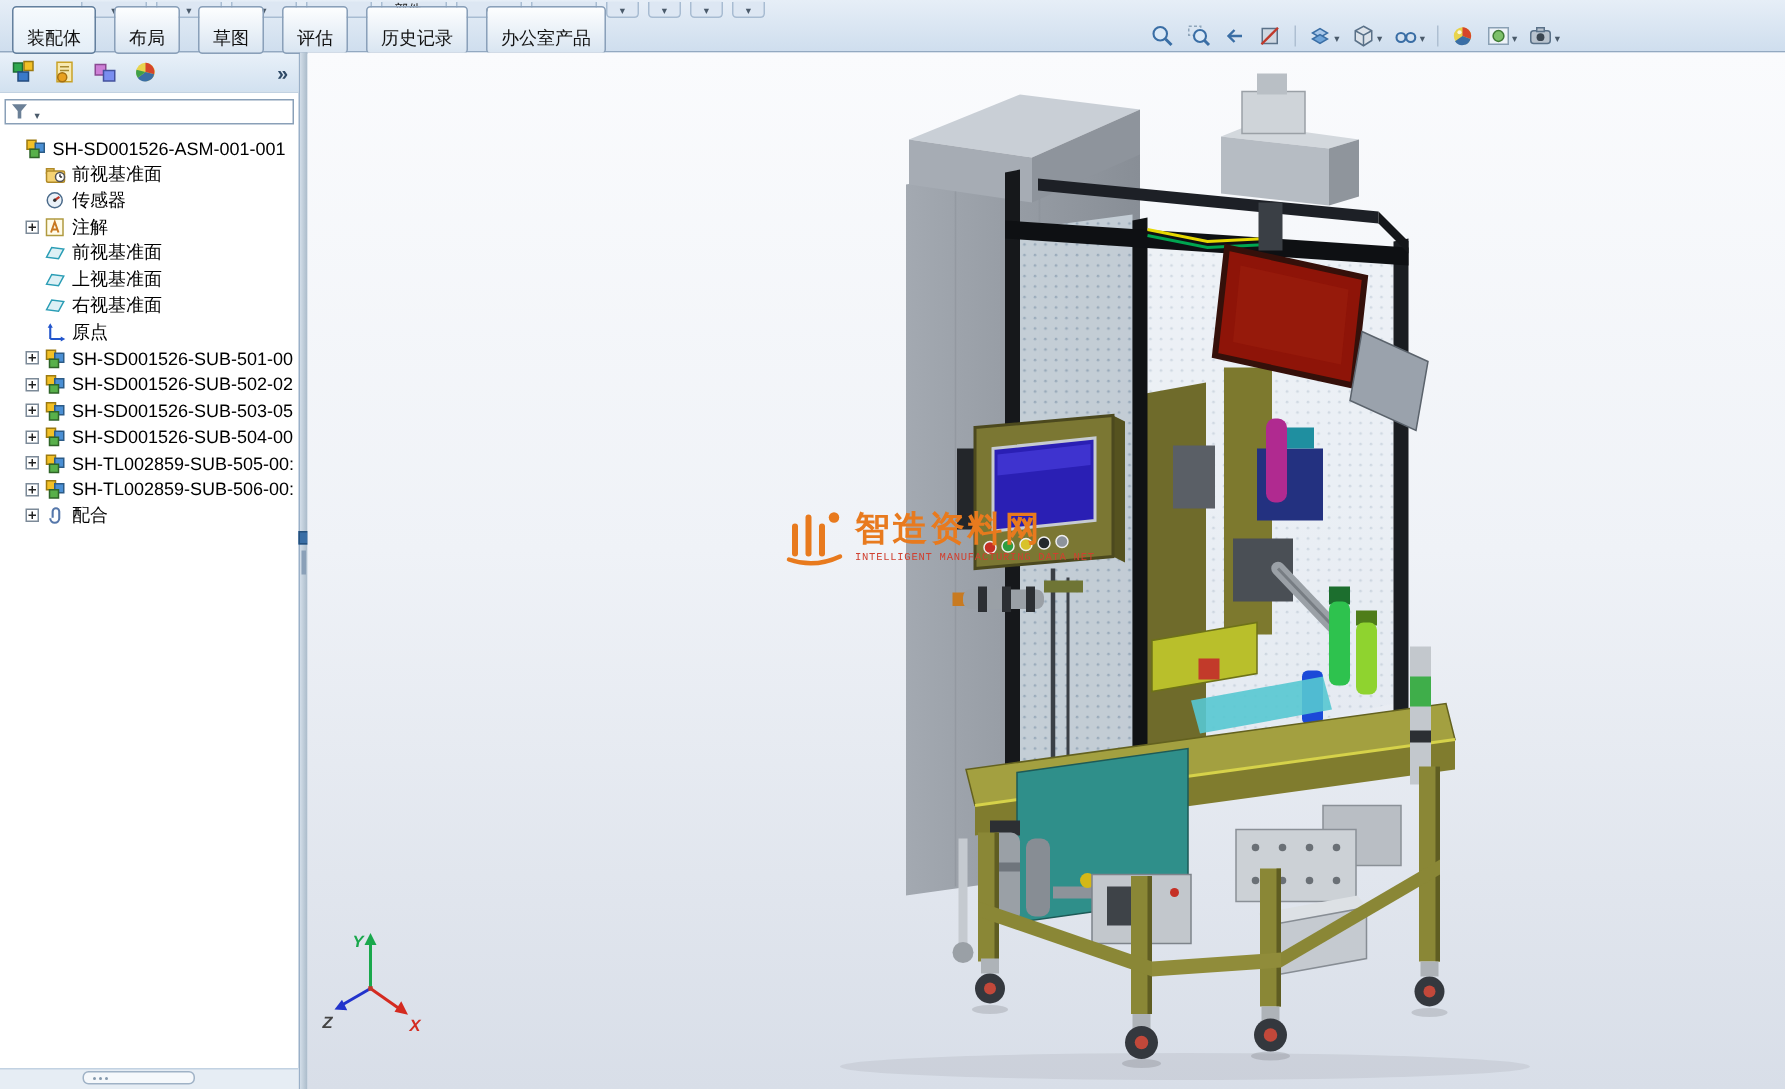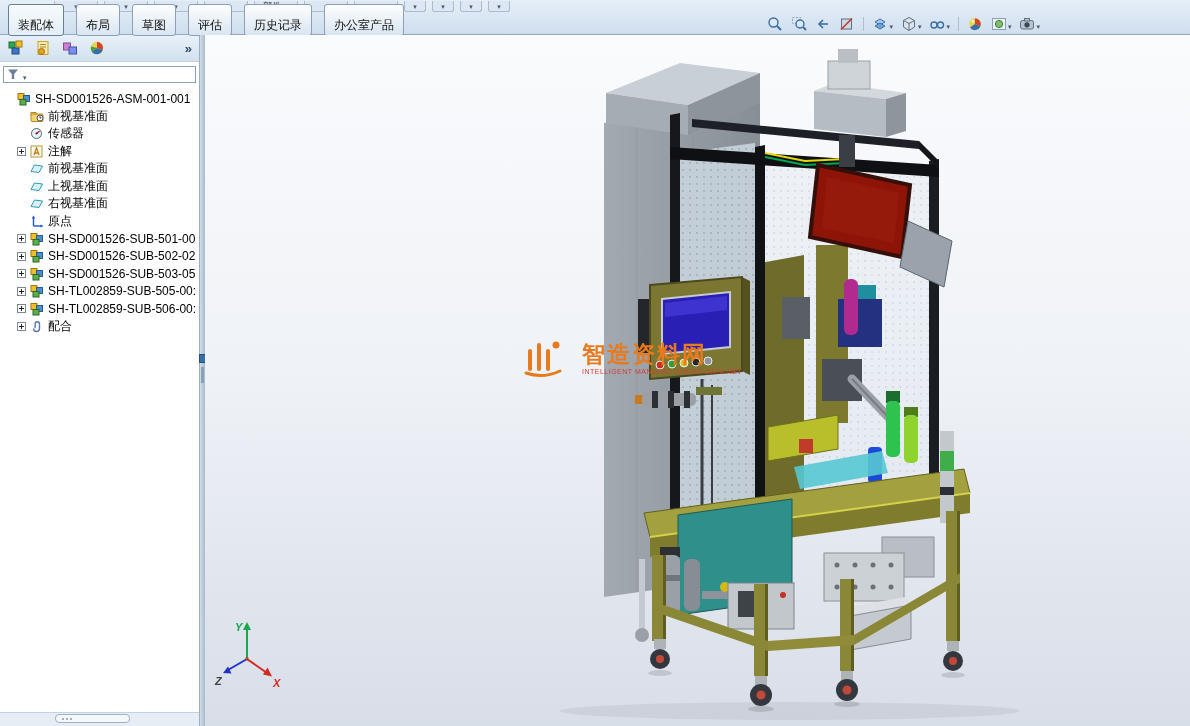--- a/index.html
+++ b/index.html
@@ -43,21 +43,21 @@
   .grip-dot{width:2px;height:2px;background:#8699ad;border-radius:50%;}
 
   
   .splitter{width:5px;background:linear-gradient(90deg,#d3dee9,#a9bac9);position:relative;flex:none;}
   .split-handle{position:absolute;top:319px;left:-1px;width:7px;height:9px;background:#3a6ea5;border:1px solid #24517e;box-sizing:border-box;}
   .split-grip{position:absolute;top:332px;left:1px;width:3px;height:16px;background:#8aa0b8;}
 
   
   .viewport{flex:1;position:relative;background:linear-gradient(180deg,#fafbfd 0%,#eff2f7 48%,#d8dee8 100%);overflow:hidden;}
   .machine-svg{position:absolute;left:0;top:0;}
-  .watermark{position:absolute;left:315px;top:300px;display:flex;align-items:center;gap:16px;}
+  .watermark{position:absolute;left:315px;top:300px;display:flex;align-items:center;gap:4px;font-family:Liberation Mono, monospace;}
   .wm-title{font-size:23px;font-weight:bold;color:#e87a1e;letter-spacing:2px;line-height:26px;}
   .wm-sub{font-size:7px;color:#d04030;letter-spacing:.5px;margin-top:1px;}
   .triad{position:absolute;left:8px;top:582px;}
 </style>
 </head>
 <body>
 
 <div class="app">
 
   <div class="ribbon">
@@ -350,20 +350,31 @@
           <span class="ticon">
             <svg width="14" height="14">
                 <rect x="1" y="1.5" width="6" height="6" fill="#f2c026" stroke="#9c7a10"></rect>
                 <rect x="6.5" y="3.5" width="6" height="6" fill="#4a8fd4" stroke="#2c5b86"></rect>
                 <rect x="3" y="7.5" width="6" height="5.5" fill="#58b04a" stroke="#2f6428"></rect>
               </svg>
           </span>
           <span class="tlabel">SH-SD001526-SUB-503-05</span>
         </div>
 
+        <div class="tree-row indent">
+          <span class="expander"></span>
+          <span class="ticon">
+            <svg width="14" height="14">
+                <rect x="1" y="1.5" width="6" height="6" fill="#f2c026" stroke="#9c7a10"></rect>
+                <rect x="6.5" y="3.5" width="6" height="6" fill="#4a8fd4" stroke="#2c5b86"></rect>
+                <rect x="3" y="7.5" width="6" height="5.5" fill="#58b04a" stroke="#2f6428"></rect>
+              </svg>
+          </span>
+          <span class="tlabel">SH-SD001526-SUB-504-00</span>
+        </div>
 
         <div class="tree-row indent">
           <span class="expander"></span>
           <span class="ticon">
             <svg width="14" height="14">
                 <rect x="1" y="1.5" width="6" height="6" fill="#f2c026" stroke="#9c7a10"></rect>
                 <rect x="6.5" y="3.5" width="6" height="6" fill="#4a8fd4" stroke="#2c5b86"></rect>
                 <rect x="3" y="7.5" width="6" height="5.5" fill="#58b04a" stroke="#2f6428"></rect>
               </svg>
           </span>

